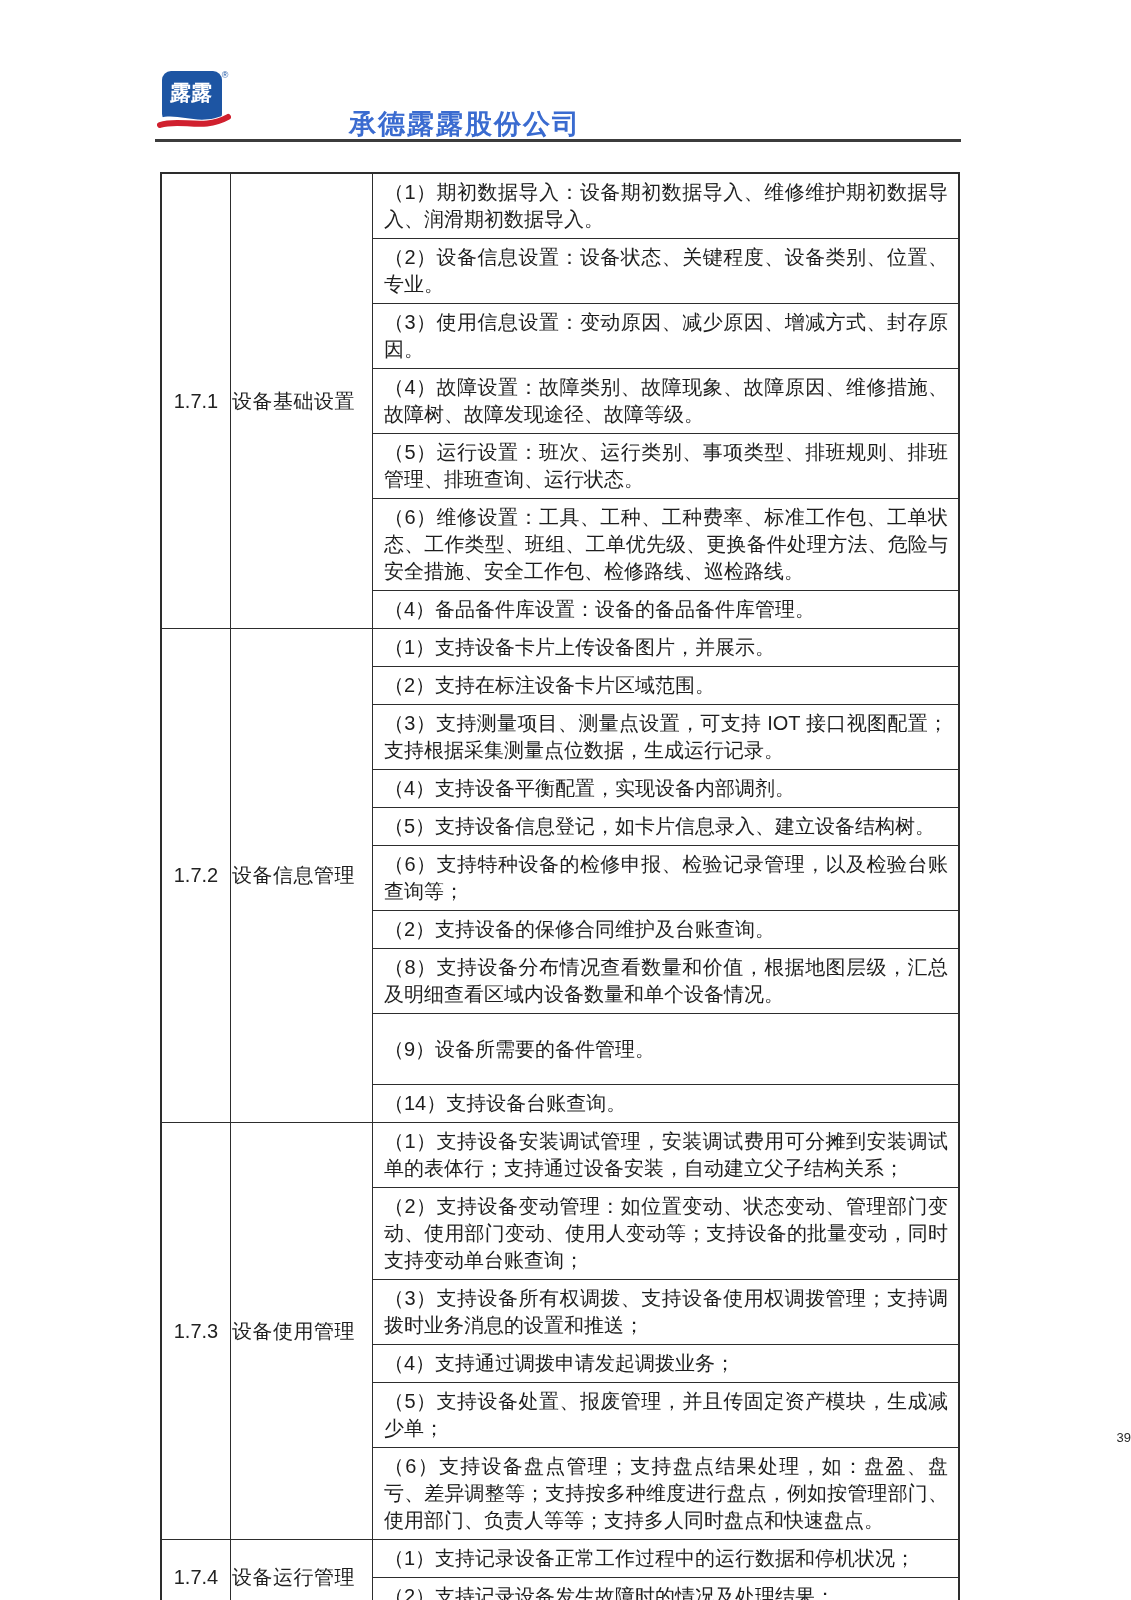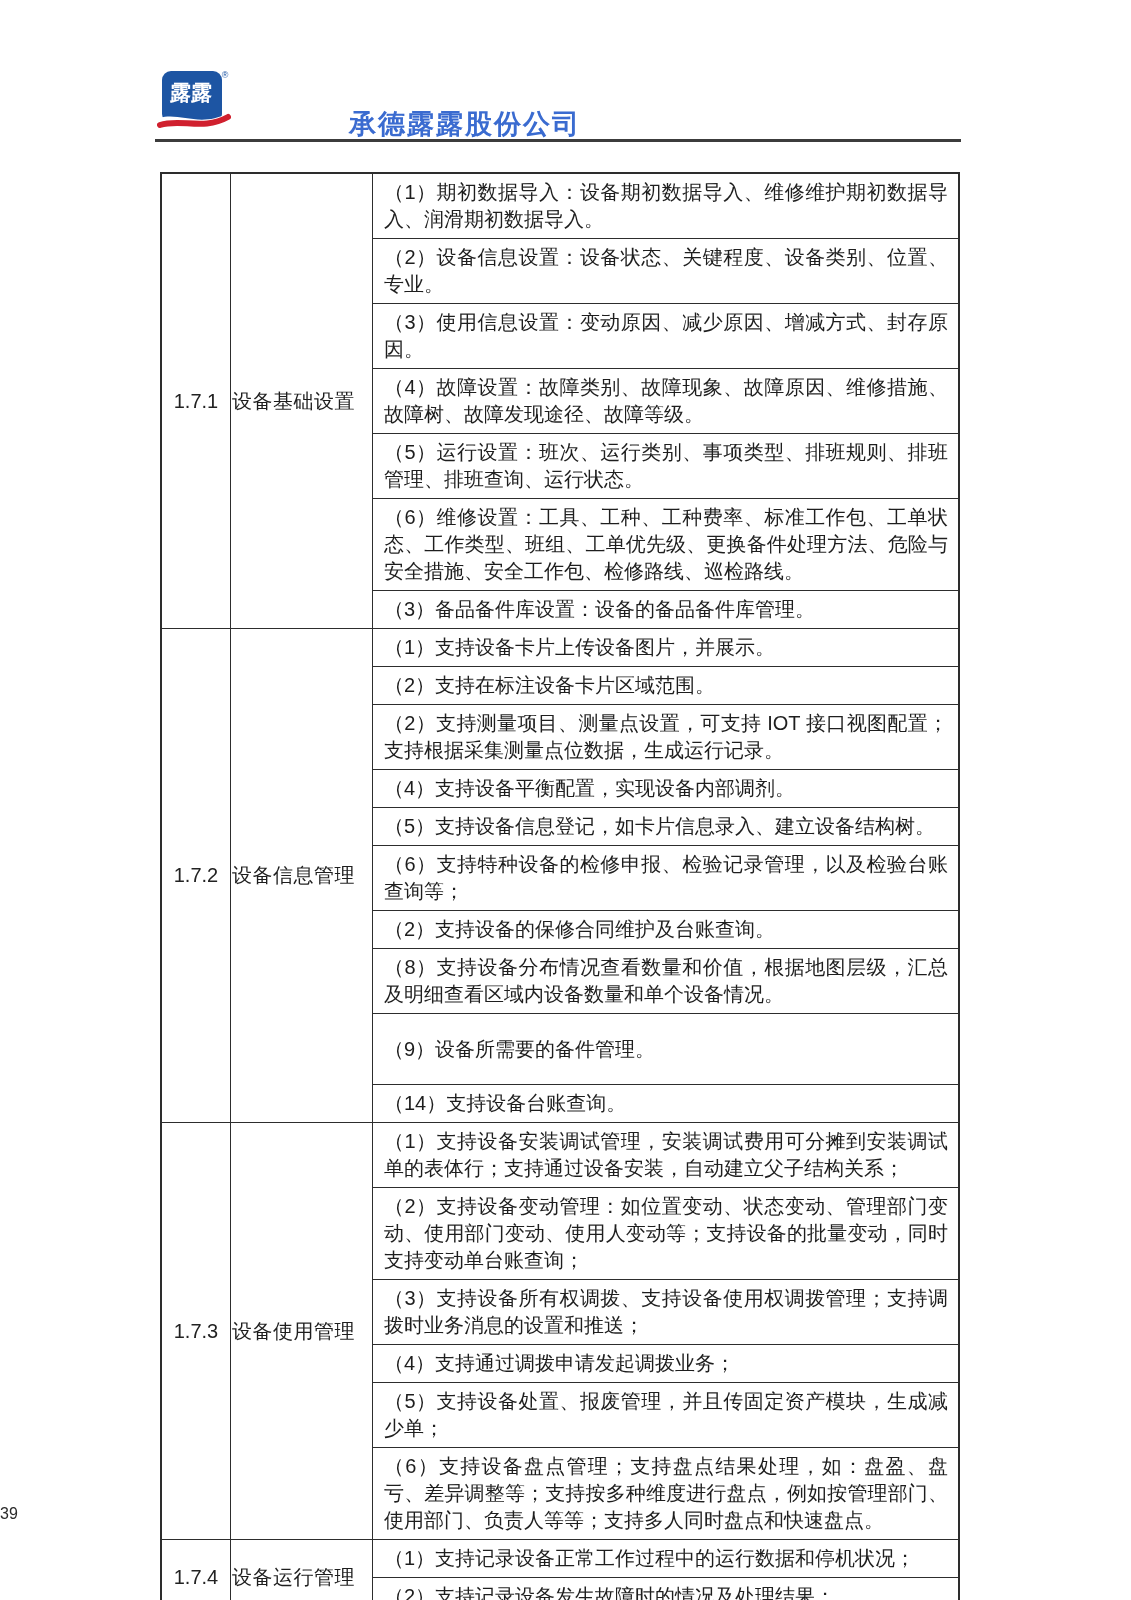--- a/index.html
+++ b/index.html
@@ -89,24 +89,24 @@
     padding: 5px 10px 5px 11px;
     text-align: justify;
   }
   td.col-item.tall {
     height: 60px;
   }
   
   .page-number {
     position: absolute;
     left: 0;
-    top: 1505px;
+    top: 1430px;
     width: 1131px;
-    text-align: left;
-    font-size: 16px;
+    text-align: right;
+    font-size: 13px;
     color: #2a2a2a;
   }
 </style>
 </head>
 <body>
 
 <div class="page">
 
   <div class="header">
     <svg class="logo" viewBox="0 0 74 70">
@@ -137,32 +137,32 @@
           <tr>
             <td class="col-item">（4）故障设置：故障类别、故障现象、故障原因、维修措施、故障树、故障发现途径、故障等级。</td>
           </tr>
           <tr>
             <td class="col-item">（5）运行设置：班次、运行类别、事项类型、排班规则、排班管理、排班查询、运行状态。</td>
           </tr>
           <tr>
             <td class="col-item">（6）维修设置：工具、工种、工种费率、标准工作包、工单状态、工作类型、班组、工单优先级、更换备件处理方法、危险与安全措施、安全工作包、检修路线、巡检路线。</td>
           </tr>
           <tr>
-            <td class="col-item">（3）备品备件库设置：设备的备品备件库管理。</td>
+            <td class="col-item">（4）备品备件库设置：设备的备品备件库管理。</td>
           </tr>
           <tr>
             <td class="col-id" rowspan="10">1.7.2</td>
             <td class="col-name" rowspan="10">设备信息管理</td>
             <td class="col-item">（1）支持设备卡片上传设备图片，并展示。</td>
           </tr>
           <tr>
             <td class="col-item">（2）支持在标注设备卡片区域范围。</td>
           </tr>
           <tr>
-            <td class="col-item">（2）支持测量项目、测量点设置，可支持 IOT 接口视图配置；支持根据采集测量点位数据，生成运行记录。</td>
+            <td class="col-item">（3）支持测量项目、测量点设置，可支持 IOT 接口视图配置；支持根据采集测量点位数据，生成运行记录。</td>
           </tr>
           <tr>
             <td class="col-item">（4）支持设备平衡配置，实现设备内部调剂。</td>
           </tr>
           <tr>
             <td class="col-item">（5）支持设备信息登记，如卡片信息录入、建立设备结构树。</td>
           </tr>
           <tr>
             <td class="col-item">（6）支持特种设备的检修申报、检验记录管理，以及检验台账查询等；</td>
           </tr>

